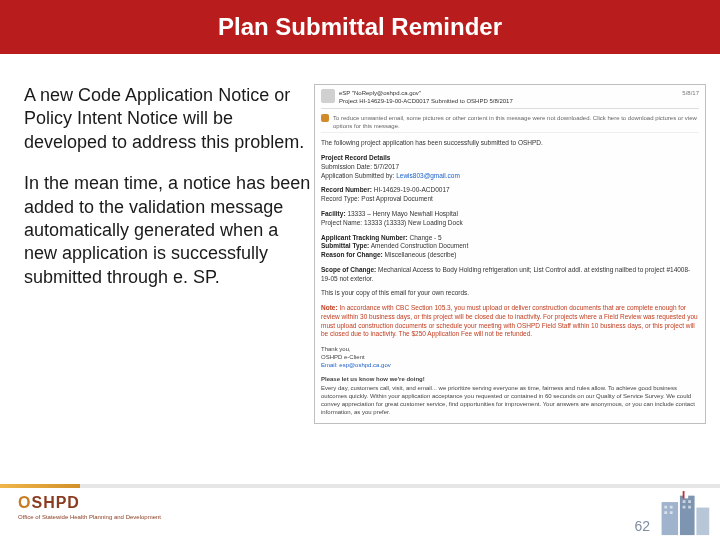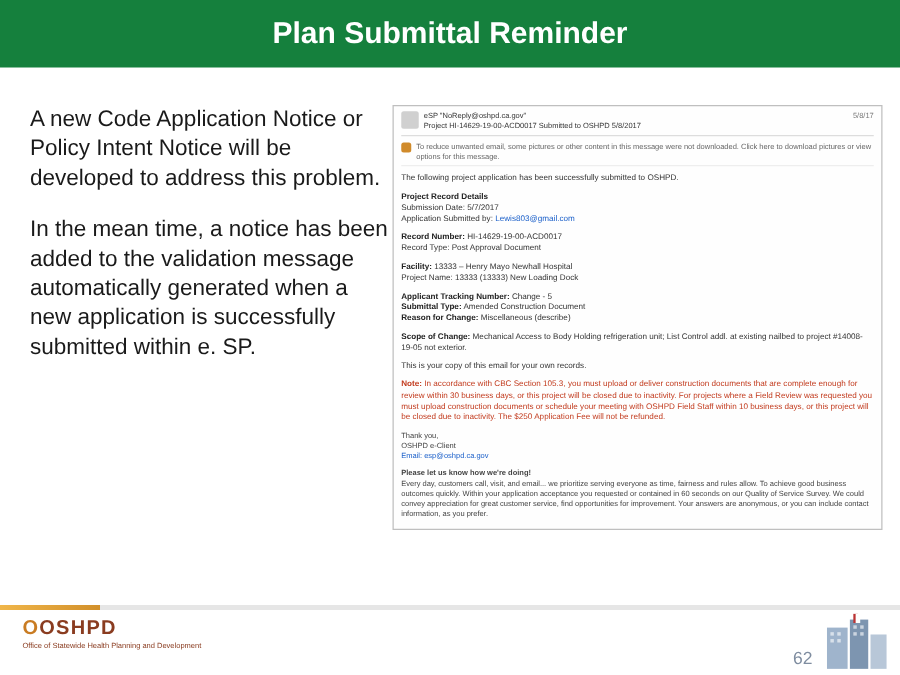--- a/index.html
+++ b/index.html
@@ -5,21 +5,21 @@
   * { box-sizing: border-box; margin: 0; padding: 0; }
   body {
     width: 720px;
     height: 540px;
     font-family: Arial, Helvetica, sans-serif;
     background: #ffffff;
     position: relative;
     overflow: hidden;
   }
   .title-bar {
-    background: #15803d;
+    background: #b91c1c;
     height: 54px;
     width: 100%;
     display: flex;
     align-items: center;
     justify-content: center;
   }
   .title-bar h1 {
     color: #ffffff;
     font-size: 24px;
     font-weight: bold;
@@ -106,21 +106,21 @@
 </head>
 <body>
 
 <div class="title-bar">
   <h1>Plan Submittal Reminder</h1>
 </div>
 
 <div class="content">
   <div class="left-col">
     <p>A new Code Application Notice or Policy Intent Notice will be developed to address this problem.</p>
-    <p>In the mean time, a notice has been added to the validation message automatically generated when a new application is successfully submitted within e. SP.</p>
+    <p>In the mean time, a notice has been added to the validation message automatically generated when a new application is successfully submitted through e. SP.</p>
   </div>
 
   <div class="right-col">
     <div class="email-header">
       <div class="avatar"></div>
       <div class="hdr-lines">
         <div class="from">eSP "NoReply@oshpd.ca.gov"</div>
         <div class="subj">Project HI-14629-19-00-ACD0017 Submitted to OSHPD 5/8/2017</div>
       </div>
       <div class="hdr-date">5/8/17</div>
@@ -184,21 +184,21 @@
     <div class="small">
       <b>Please let us know how we're doing!</b><br>
       <span>Every day, customers call, visit, and email... we prioritize serving everyone as time, fairness and rules allow. To achieve good business outcomes quickly. Within your application acceptance you requested or contained in 60 seconds on our Quality of Service Survey. We could convey appreciation for great customer service, find opportunities for improvement. Your answers are anonymous, or you can include contact information, as you prefer.</span>
     </div>
   </div>
 </div>
 
 <div class="footer">
   <div class="footer-accent"></div>
   <div class="logo-left">
-    <span class="o1">O</span><span class="rest">OSHPD</span>
+    <span class="o1">O</span><span class="rest">SHPD</span>
     <span class="logo-sub">Office of Statewide Health Planning and Development</span>
   </div>
   <div class="page-num">62</div>
   <svg class="footer-art" viewBox="0 0 60 50">
     <rect x="5" y="12" width="18" height="36" fill="#9fb4cc"></rect>
     <rect x="25" y="5" width="16" height="43" fill="#7d95b0"></rect>
     <rect x="28" y="0" width="4" height="8" fill="#b33"></rect>
     <rect x="30" y="0" width="4" height="8" fill="#fff"></rect>
     <rect x="43" y="18" width="14" height="30" fill="#b8c7d8"></rect>
     <g fill="#fff" opacity="0.6">

